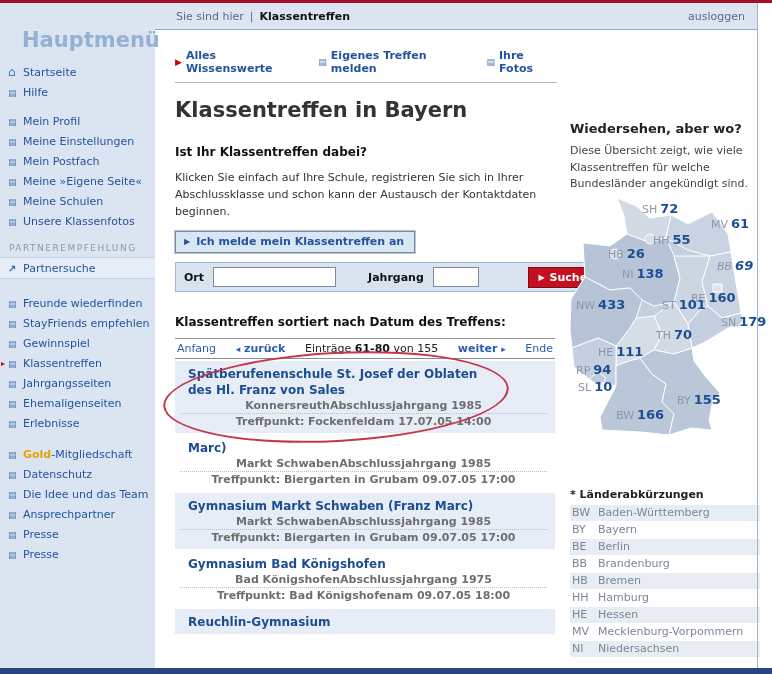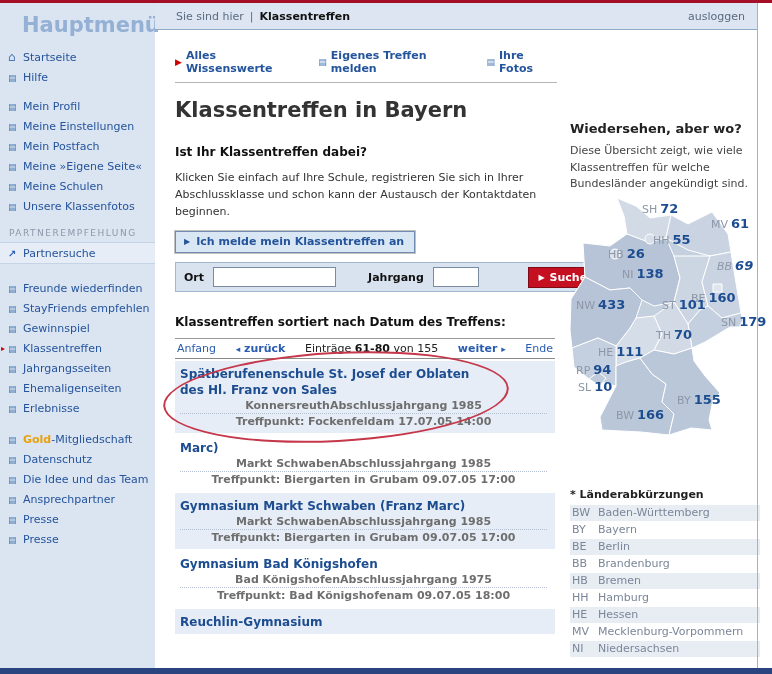--- a/index.html
+++ b/index.html
@@ -8,21 +8,21 @@
   a{text-decoration:none;cursor:pointer;}
   
   .top-red-bar{position:absolute;left:0;top:0;width:772px;height:3px;background:#a40e26;z-index:9;}
   
   .right-border{position:absolute;left:757px;top:3px;width:1px;height:665px;background:#9db3d0;z-index:8;}
   
   .bottom-bar{position:absolute;left:0;bottom:0;width:772px;height:6px;background:#2a4480;z-index:10;}
 
   
   .sidebar{position:absolute;left:0;top:3px;width:155px;height:665px;background:#dbe4f1;z-index:2;}
-  .sidebar-title{margin:0;padding:10px 0 10px 22px;font-size:21px;font-weight:bold;color:#94b0d4;}
+  .sidebar-title{margin:0;padding:25px 0 10px 22px;font-size:21px;font-weight:bold;color:#94b0d4;}
   .side-section{display:block;}
   .side-item{display:flex;align-items:center;padding:4px 2px 3px 8px;position:relative;}
   .side-item .glyph{color:#4a79b5;width:15px;font-size:9px;flex:0 0 15px;}
   .side-item .glyph.home{font-size:12px;line-height:9px;}
   .side-item .glyph.arrow{font-size:10px;font-weight:bold;color:#2a5db0;}
   .side-item .lbl{color:#24549c;font-size:11px;white-space:nowrap;}
   .side-item.highlight{background:#e7edf6;border-top:1px solid #c5d3e6;border-bottom:1px solid #c5d3e6;}
   .side-item .red-caret{position:absolute;left:1px;top:6px;color:#cc0000;font-size:8px;}
   .gold-txt{color:#e9a10b;font-weight:bold;}
   .section-header{color:#8d97a8;font-size:9px;letter-spacing:1.5px;padding:12px 0 4px 9px;}
@@ -67,21 +67,21 @@
           border-bottom:1px solid #8a8a8a;height:21px;display:flex;align-items:center;
           justify-content:space-between;padding:0 2px;}
   .pagination a{color:#2a5db0;}
   .pagination a.bold{font-weight:bold;}
   .pagination .caret{font-size:9px;}
   .page-info{color:#222;}
   .page-info b{color:#111;}
   .entries{width:380px;}
   .entry{padding:5px 8px 4px 5px;margin-top:2px;box-sizing:border-box;}
   .entry.alt{background:#e7edf6;}
-  .entry-title{display:block;color:#1d4d91;font-weight:bold;font-size:12px;line-height:16px;width:310px;}
+  .entry-title{display:block;color:#1d4d91;font-weight:bold;font-size:12px;line-height:16px;width:310px;margin-left:8px;}
   .detail-row{display:flex;justify-content:center;color:#6e6e6e;line-height:15px;font-weight:bold;}
   .detail-row.first{border-bottom:1px dotted #b3c0d2;}
   .circle-annotation{position:absolute;left:8px;top:321px;width:342px;height:86px;
           border:2px solid #c5374a;border-radius:50%;transform:rotate(-3deg);
           pointer-events:none;z-index:5;}
 
   
   .right-col{position:absolute;left:415px;top:90px;width:190px;}
   .map-title{font-size:13px;font-weight:bold;color:#222;margin:0;}
   .map-desc{font-size:11px;color:#444;line-height:16.5px;margin:7px 0 0;width:196px;}

